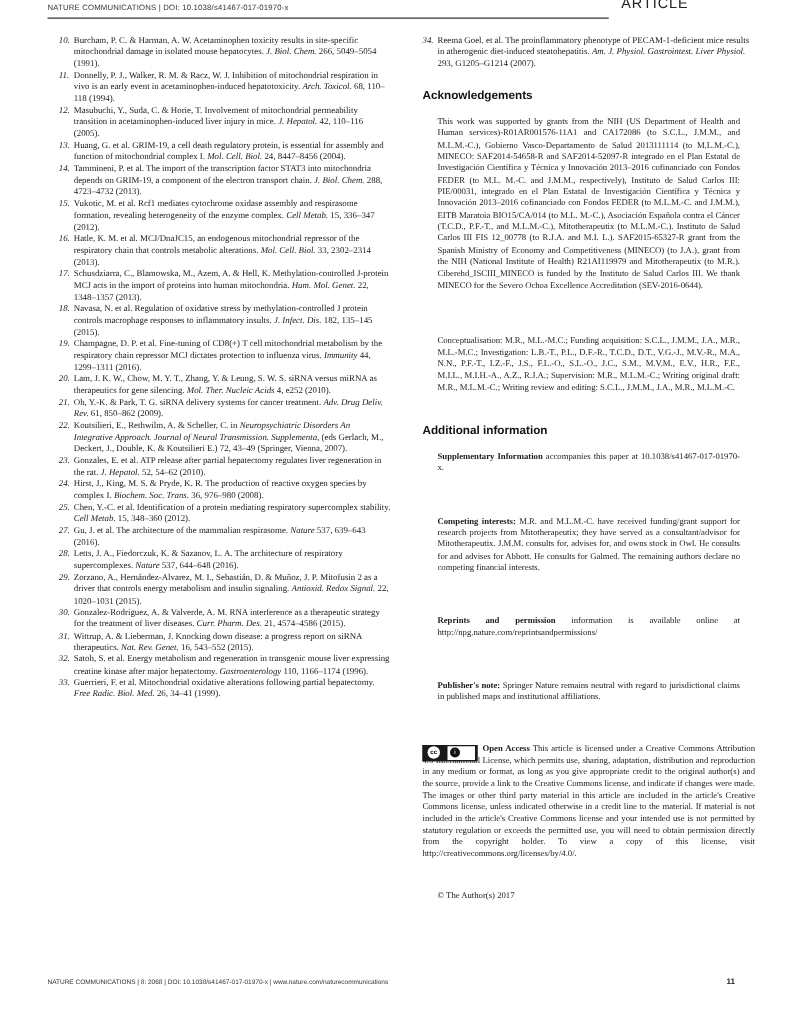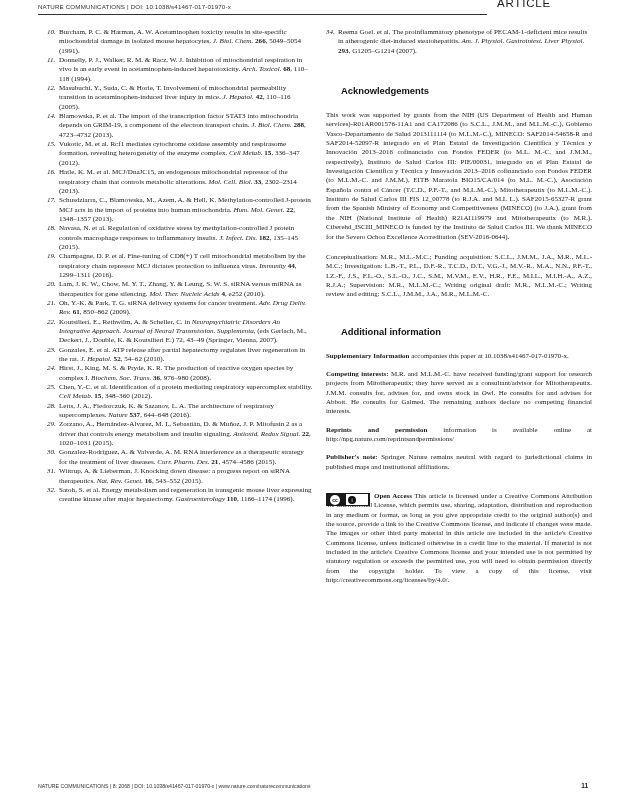--- a/index.html
+++ b/index.html
@@ -1,27 +1,27 @@
 <!DOCTYPE html>
 <html><head>
 <meta charset="utf-8">
 <style>
   html, body { margin: 0; padding: 0; background: #ffffff; }
   body { width: 635px; height: 810px; position: relative; overflow: hidden; color: #1a1a1a; font-family: "Liberation Serif", serif; }
   .header-journal { position: absolute; left: 0; top: 1px; font-family: "Liberation Sans", sans-serif; font-size: 6.2px; letter-spacing: 0.15px; color: #333; white-space: nowrap; }
   .header-rule { position: absolute; left: 38px; top: 14px; width: 449px; height: 0.8px; background: #333; }
   .col { position: absolute; top: 28px; width: 266px; }
   .col-left { left: 47px; }
-  .col-right { left: 326px; width: 266px; }
+  .col-right { left: 338px; width: 266px; }
   .ref { font-size: 7.1px; line-height: 9.35px; padding-left: 12px; text-indent: -12px; margin: 0; }
   .ref .num { display: inline-block; width: 12px; text-indent: 0; font-style: italic; }
   .ref i { font-style: italic; }
-  .ref b { font-weight: bold; }
-  .section-title { font-family: "Liberation Sans", sans-serif; font-weight: bold; font-size: 9.4px; margin: 15px; line-height: 11px; color: #111; }
-  .para { font-size: 6.95px; line-height: 9.35px; margin: 0; text-align: justify; }
+  .ref b { font-weight: normal; }
+  .section-title { font-family: "Liberation Sans", sans-serif; font-weight: bold; font-size: 9.4px; margin: 0; line-height: 11px; color: #111; }
+  .para { font-size: 6.95px; line-height: 9.35px; margin: 12px; text-align: justify; }
   .para b { font-weight: bold; }
   .cc-block { position: relative; }
   .cc-badge { position: absolute; left: 0; top: 1px; width: 44px; height: 13px; background: #1a1a1a; display: flex; align-items: center; border: 1px solid #1a1a1a; box-sizing: border-box; }
   .cc-badge .cc-circle { width: 10px; height: 10px; border-radius: 50%; background: #fff; color: #111; font-family: "Liberation Sans", sans-serif; font-size: 5px; font-weight: bold; display: flex; align-items: center; justify-content: center; margin-left: 3px; }
   .cc-badge .by-part { margin-left: 6px; width: 22px; height: 11px; background: #fff; display: flex; align-items: center; justify-content: flex-start; padding-left: 2px; box-sizing: border-box; }
   .cc-badge .by-circle { width: 8px; height: 8px; border-radius: 50%; background: #111; color: #fff; font-size: 5px; display: flex; align-items: center; justify-content: center; font-family: "Liberation Sans", sans-serif; }
   .cc-text { font-size: 6.95px; line-height: 9.35px; margin: 0; text-align: justify; }
   .cc-indent { display: inline-block; width: 48px; }
   .footer { position: absolute; left: 38px; top: 783px; width: 550px; font-family: "Liberation Sans", sans-serif; font-size: 5.2px; color: #333; white-space: nowrap; }
   .footer-page { position: absolute; right: 0; top: -1px; font-weight: bold; font-size: 6.5px; color: #222; }
@@ -31,37 +31,40 @@
 
 <div class="header-journal" style="position:absolute;left:38px;top:3px;">NATURE COMMUNICATIONS | DOI: 10.1038/s41467-017-01970-x</div>
 <div style="position:absolute;left:497px;top:-3px;font-family:'Liberation Sans',sans-serif;font-size:11.5px;letter-spacing:0.8px;color:#222;">ARTICLE</div>
 <div class="header-rule" style="width:449px;"></div>
 <div style="position:absolute;left:487px;top:14px;width:0;height:0;"></div>
 
 <div class="col col-left" id="refs-left">
     <p class="ref"><span class="num">10.</span><span>Burcham, P. C. &amp; Harman, A. W. </span><span>Acetaminophen toxicity results in site-specific mitochondrial damage in isolated mouse hepatocytes. </span><i>J. Biol. Chem.</i><span> </span><b>266</b><span>, 5049–5054 (1991).</span></p>
     <p class="ref"><span class="num">11.</span><span>Donnelly, P. J., Walker, R. M. &amp; Racz, W. J. </span><span>Inhibition of mitochondrial respiration in vivo is an early event in acetaminophen-induced hepatotoxicity. </span><i>Arch. Toxicol.</i><span> </span><b>68</b><span>, 110–118 (1994).</span></p>
     <p class="ref"><span class="num">12.</span><span>Masubuchi, Y., Suda, C. &amp; Horie, T. </span><span>Involvement of mitochondrial permeability transition in acetaminophen-induced liver injury in mice. </span><i>J. Hepatol.</i><span> </span><b>42</b><span>, 110–116 (2005).</span></p>
-    <p class="ref"><span class="num">14.</span><span>Blamowska, P. et al. </span><span>The import of the transcription factor STAT3 into mitochondria depends on GRIM-19, a component of the electron transport chain. </span><i>J. Biol. Chem.</i><span> </span><b>288</b><span>, 4723–4732 (2013).</span></p>
+    <p class="ref"><span class="num">13.</span><span>Huang, G. et al. </span><span>GRIM-19, a cell death regulatory protein, is essential for assembly and function of mitochondrial complex I. </span><i>Mol. Cell. Biol.</i><span> </span><b>24</b><span>, 8447–8456 (2004).</span></p>
+    <p class="ref"><span class="num">14.</span><span>Tammineni, P. et al. </span><span>The import of the transcription factor STAT3 into mitochondria depends on GRIM-19, a component of the electron transport chain. </span><i>J. Biol. Chem.</i><span> </span><b>288</b><span>, 4723–4732 (2013).</span></p>
     <p class="ref"><span class="num">15.</span><span>Vukotic, M. et al. </span><span>Rcf1 mediates cytochrome oxidase assembly and respirasome formation, revealing heterogeneity of the enzyme complex. </span><i>Cell Metab.</i><span> </span><b>15</b><span>, 336–347 (2012).</span></p>
     <p class="ref"><span class="num">16.</span><span>Hatle, K. M. et al. </span><span>MCJ/DnaJC15, an endogenous mitochondrial repressor of the respiratory chain that controls metabolic alterations. </span><i>Mol. Cell. Biol.</i><span> </span><b>33</b><span>, 2302–2314 (2013).</span></p>
     <p class="ref"><span class="num">17.</span><span>Schusdziarra, C., Blamowska, M., Azem, A. &amp; Hell, K. </span><span>Methylation-controlled J-protein MCJ acts in the import of proteins into human mitochondria. </span><i>Hum. Mol. Genet.</i><span> </span><b>22</b><span>, 1348–1357 (2013).</span></p>
     <p class="ref"><span class="num">18.</span><span>Navasa, N. et al. </span><span>Regulation of oxidative stress by methylation-controlled J protein controls macrophage responses to inflammatory insults. </span><i>J. Infect. Dis.</i><span> </span><b>182</b><span>, 135–145 (2015).</span></p>
     <p class="ref"><span class="num">19.</span><span>Champagne, D. P. et al. </span><span>Fine-tuning of CD8(+) T cell mitochondrial metabolism by the respiratory chain repressor MCJ dictates protection to influenza virus. </span><i>Immunity</i><span> </span><b>44</b><span>, 1299–1311 (2016).</span></p>
     <p class="ref"><span class="num">20.</span><span>Lam, J. K. W., Chow, M. Y. T., Zhang, Y. &amp; Leung, S. W. S. </span><span>siRNA versus miRNA as therapeutics for gene silencing. </span><i>Mol. Ther. Nucleic Acids</i><span> </span><b>4</b><span>, e252 (2010).</span></p>
     <p class="ref"><span class="num">21.</span><span>Oh, Y.-K. &amp; Park, T. G. </span><span>siRNA delivery systems for cancer treatment. </span><i>Adv. Drug Deliv. Rev.</i><span> </span><b>61</b><span>, 850–862 (2009).</span></p>
     <p class="ref"><span class="num">22.</span><span>Koutsilieri, E., Rethwilm, A. &amp; Scheller, C. in </span><span></span><i>Neuropsychiatric Disorders An Integrative Approach. Journal of Neural Transmission. Supplementa</i><span></span><b></b><span>, (eds Gerlach, M., Deckert, J., Double, K. &amp; Koutsilieri E.) 72, 43–49 (Springer, Vienna, 2007).</span></p>
     <p class="ref"><span class="num">23.</span><span>Gonzales, E. et al. </span><span>ATP release after partial hepatectomy regulates liver regeneration in the rat. </span><i>J. Hepatol.</i><span> </span><b>52</b><span>, 54–62 (2010).</span></p>
     <p class="ref"><span class="num">24.</span><span>Hirst, J., King, M. S. &amp; Pryde, K. R. </span><span>The production of reactive oxygen species by complex I. </span><i>Biochem. Soc. Trans.</i><span> </span><b>36</b><span>, 976–980 (2008).</span></p>
     <p class="ref"><span class="num">25.</span><span>Chen, Y.-C. et al. </span><span>Identification of a protein mediating respiratory supercomplex stability. </span><i>Cell Metab.</i><span> </span><b>15</b><span>, 348–360 (2012).</span></p>
+    <p class="ref"><span class="num">27.</span><span>Gu, J. et al. </span><span>The architecture of the mammalian respirasome. </span><i>Nature</i><span> </span><b>537</b><span>, 639–643 (2016).</span></p>
     <p class="ref"><span class="num">28.</span><span>Letts, J. A., Fiedorczuk, K. &amp; Sazanov, L. A. </span><span>The architecture of respiratory supercomplexes. </span><i>Nature</i><span> </span><b>537</b><span>, 644–648 (2016).</span></p>
     <p class="ref"><span class="num">29.</span><span>Zorzano, A., Hernández-Alvarez, M. I., Sebastián, D. &amp; Muñoz, J. P. </span><span>Mitofusin 2 as a driver that controls energy metabolism and insulin signaling. </span><i>Antioxid. Redox Signal.</i><span> </span><b>22</b><span>, 1020–1031 (2015).</span></p>
     <p class="ref"><span class="num">30.</span><span>Gonzalez-Rodriguez, A. &amp; Valverde, A. M. </span><span>RNA interference as a therapeutic strategy for the treatment of liver diseases. </span><i>Curr. Pharm. Des.</i><span> </span><b>21</b><span>, 4574–4586 (2015).</span></p>
     <p class="ref"><span class="num">31.</span><span>Wittrup, A. &amp; Lieberman, J. </span><span>Knocking down disease: a progress report on siRNA therapeutics. </span><i>Nat. Rev. Genet.</i><span> </span><b>16</b><span>, 543–552 (2015).</span></p>
     <p class="ref"><span class="num">32.</span><span>Satoh, S. et al. </span><span>Energy metabolism and regeneration in transgenic mouse liver expressing creatine kinase after major hepatectomy. </span><i>Gastroenterology</i><span> </span><b>110</b><span>, 1166–1174 (1996).</span></p>
+    <p class="ref"><span class="num">33.</span><span>Guerrieri, F. et al. </span><span>Mitochondrial oxidative alterations following partial hepatectomy. </span><i>Free Radic. Biol. Med.</i><span> </span><b>26</b><span>, 34–41 (1999).</span></p>
   </div>
 
 <div class="col col-right">
   <div id="refs-right">
       <p class="ref"><span class="num">34.</span><span>Reema Goel. et al. </span><span>The proinflammatory phenotype of PECAM-1-deficient mice results in atherogenic diet-induced steatohepatitis. </span><i>Am. J. Physiol. Gastrointest. Liver Physiol.</i><span> </span><b>293</b><span>, G1205–G1214 (2007).</span></p>
     </div>
 
   <div style="height:14px;"></div>
   <h2 class="section-title">Acknowledgements</h2>
   <p class="para">This work was supported by grants from the NIH (US Department of Health and Human services)-R01AR001576-11A1 and CA172086 (to S.C.L., J.M.M., and M.L.M.-C.), Gobierno Vasco-Departamento de Salud 2013111114 (to M.L.M.-C.), MINECO: SAF2014-54658-R and SAF2014-52097-R integrado en el Plan Estatal de Investigación Científica y Técnica y Innovación 2013–2016 cofinanciado con Fondos FEDER (to M.L. M.-C. and J.M.M., respectively), Instituto de Salud Carlos III: PIE/00031, integrado en el Plan Estatal de Investigación Científica y Técnica y Innovación 2013–2016 cofinanciado con Fondos FEDER (to M.L.M.-C. and J.M.M.), EITB Maratoia BIO15/CA/014 (to M.L. M.-C.), Asociación Española contra el Cáncer (T.C.D., P.F.-T., and M.L.M.-C.), Mitotherapeutix (to M.L.M.-C.). Instituto de Salud Carlos III FIS 12_00778 (to R.J.A. and M.I. L.). SAF2015-65327-R grant from the Spanish Ministry of Economy and Competitiveness (MINECO) (to J.A.), grant from the NIH (National Institute of Health) R21AI119979 and Mitotherapeutix (to M.R.). Ciberehd_ISCIII_MINECO is funded by the Instituto de Salud Carlos III. We thank MINECO for the Severo Ochoa Excellence Accreditation (SEV-2016-0644).</p>
@@ -87,18 +90,19 @@
     <div class="cc-badge">
       <span class="cc-circle">cc</span>
       <span class="by-part">
           <span class="by-circle">i</span>
         </span>
     </div>
     <p class="cc-text"><span class="cc-indent"></span><b>Open Access</b><span> This article is licensed under a Creative Commons Attribution 4.0 International License, which permits use, sharing, adaptation, distribution and reproduction in any medium or format, as long as you give appropriate credit to the original author(s) and the source, provide a link to the Creative Commons license, and indicate if changes were made. The images or other third party material in this article are included in the article's Creative Commons license, unless indicated otherwise in a credit line to the material. If material is not included in the article's Creative Commons license and your intended use is not permitted by statutory regulation or exceeds the permitted use, you will need to obtain permission directly from the copyright holder. To view a copy of this license, visit http://creativecommons.org/licenses/by/4.0/.</span></p>
   </div>
 
   <div style="height:12px;"></div>
+  <p class="para">© The Author(s) 2017</p>
 </div>
 
 <div class="footer">
   <span>NATURE COMMUNICATIONS | 8: 2068  | DOI: 10.1038/s41467-017-01970-x | www.nature.com/naturecommunications</span>
   <span class="footer-page">11</span>
 </div>
 
 </body></html>

